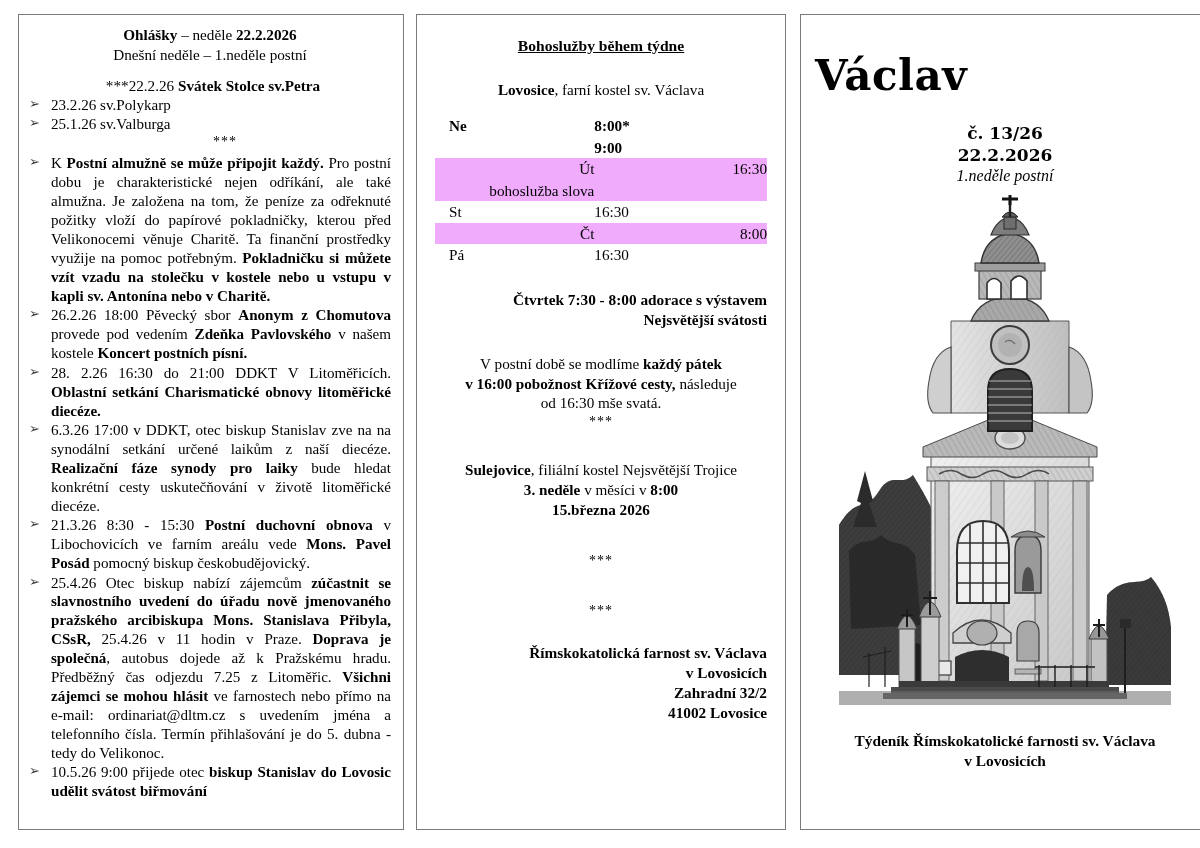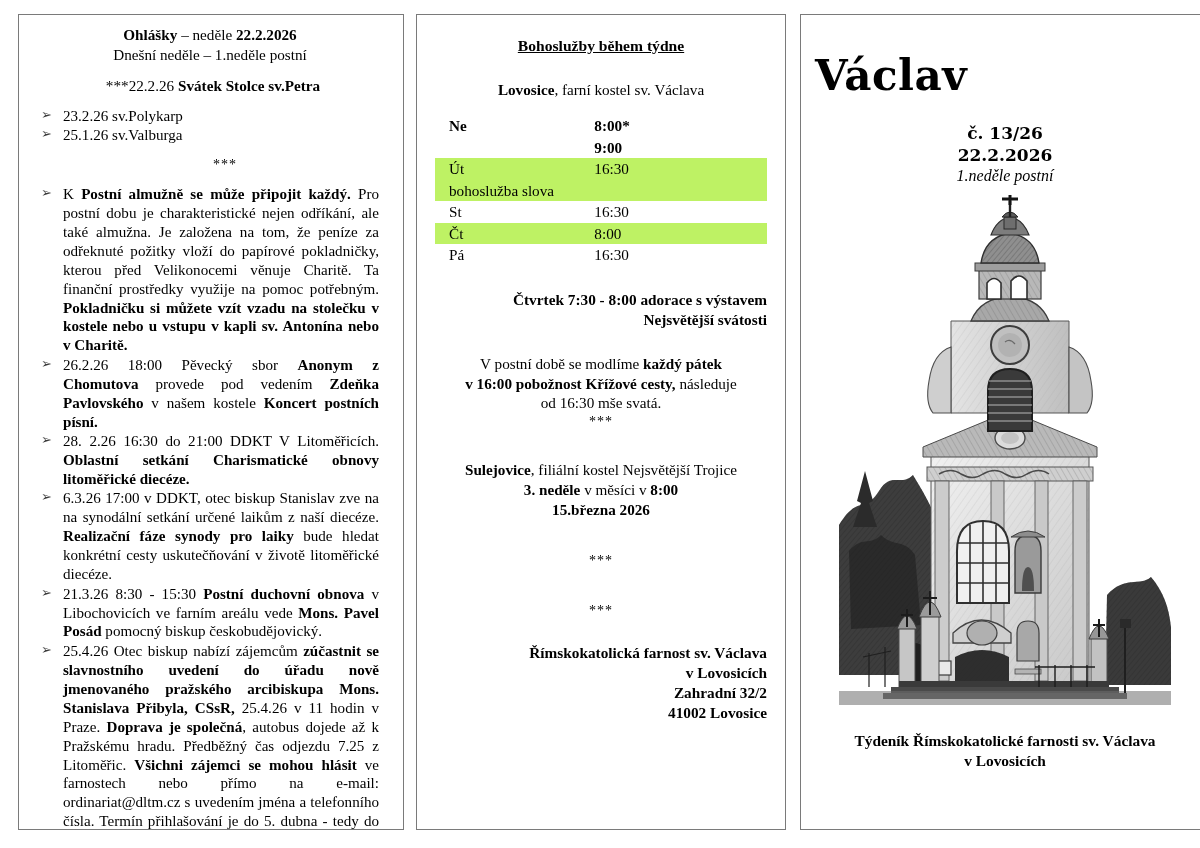--- a/index.html
+++ b/index.html
@@ -63,21 +63,21 @@
   .stars {
     text-align: center;
     font-size: 14px;
     letter-spacing: 1px;
     margin: 1px 0 6px 0;
   }
   .stars-c1 { margin: 0 0 4px 0; padding-left: 30px; }
 
   ul.bullets {
     list-style: none;
-    margin: 12px;
+    margin: 0;
     padding: 0;
   }
   ul.bullets > li {
     position: relative;
     padding-left: 22px;
     font-size: 15.1px;
     line-height: 1.255;
     text-align: justify;
     margin: 0 0 0.5px 0;
   }
@@ -115,21 +115,21 @@
     font-size: 15.2px;
   }
   table.schedule td {
     padding: 0px 0 0px 0;
     vertical-align: top;
     line-height: 1.42;
   }
   table.schedule td.day { width: 48%; padding-left: 14px; }
   table.schedule td.time { width: 52%; }
   table.schedule tr.bold td { font-weight: bold; }
-  table.schedule tr.shaded td { background: #bef264; }
+  table.schedule tr.shaded td { background: #f0abfc; text-align: right; }
 
   .c2-block {
     text-align: center;
     font-size: 15.2px;
     line-height: 1.30;
   }
   .c2-block b { font-weight: bold; }
   .c2-bold-center {
     text-align: right;
     font-size: 15.3px;

